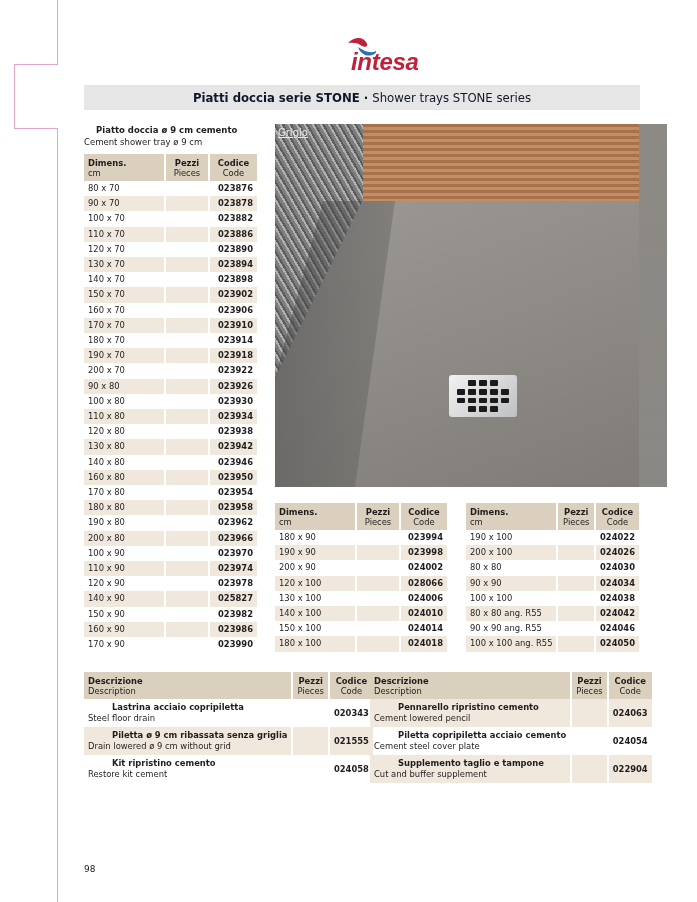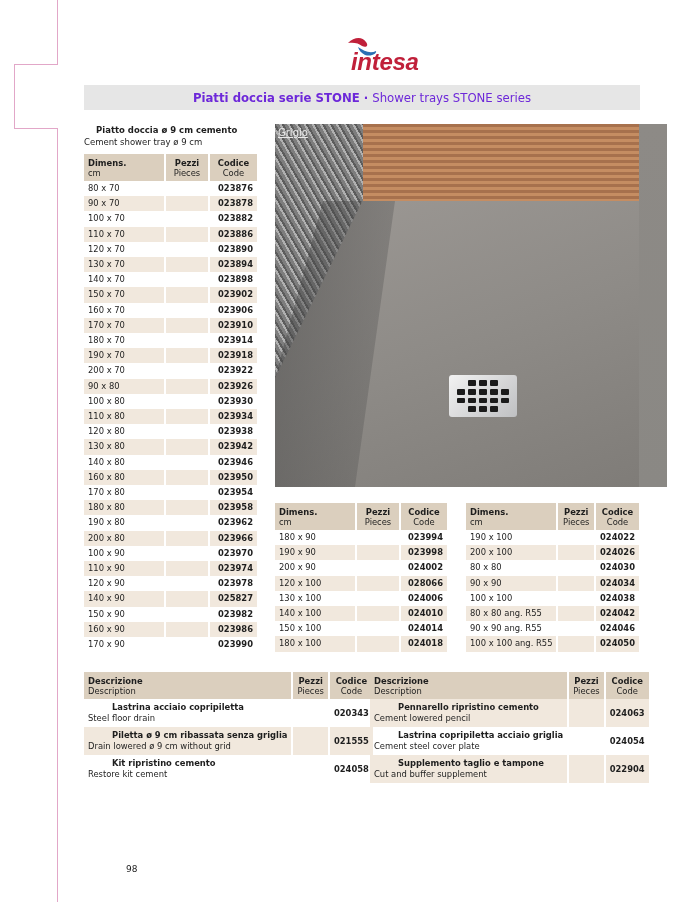--- a/index.html
+++ b/index.html
@@ -3,21 +3,21 @@
 <meta charset="utf-8">
 <style>
   html, body { margin:0; padding:0; }
   body { width:697px; height:902px; background:#ffffff; position:relative; overflow:hidden;
          font-family:"DejaVu Sans", sans-serif; color:#1e1e1e; }
   .tabline { position:absolute; background:#e2a7c8; }
   .logo { position:absolute; left:322px; top:34px; width:90px; height:46px; }
   .logo-word { position:absolute; left:330px; top:48px; font-family:"Liberation Sans", sans-serif;
                font-weight:bold; font-style:italic; font-size:24px; color:#c0203a; letter-spacing:-0.3px;margin-left:21px; }
   .title-bar { position:absolute; left:84px; top:85px; width:556px; height:25px; background:#e6e6e6;
-               text-align:center; line-height:25px; font-size:13px; color:#6d28d9;
+               text-align:center; line-height:25px; font-size:13px; color:#0f172a;
                font-family:"DejaVu Sans Condensed","DejaVu Sans", sans-serif; }
   .title-bar b { font-weight:bold; }
   .title-bar span.thin { font-weight:normal; }
   .sect-title { position:absolute; left:84px; top:124px; font-size:8.5px; line-height:12px; }
   .sect-title .it { font-weight:bold;margin-left:12px; }
   table { border-collapse:separate; border-spacing:0; position:absolute; font-size:8.4px; }
   th { background:#dbcfbe; font-weight:normal; text-align:left; vertical-align:top; padding:4px 4px 3px 4px;
        line-height:10px; border-right:2px solid #ffffff; }
   th:last-child { border-right:none; }
   th .b { font-weight:bold; display:block; }
@@ -36,21 +36,21 @@
           background:linear-gradient(160deg,#9c9894 0%,#8e8b87 50%,#7f7c78 100%);
           clip-path:polygon(24% 0,100% 0,100% 100%,0 100%,0 62%); }
   .shadow { position:absolute; left:0; top:77px; width:200px; height:286px;
             background:linear-gradient(100deg,rgba(70,70,70,0.55),rgba(70,70,70,0)); clip-path:polygon(24% 0,60% 0,40% 100%,0 100%,0 62%); }
   .drain { position:absolute; left:174px; top:251px; width:68px; height:42px; background:linear-gradient(135deg,#f2f2f2,#bfc0c2);
            border-radius:3px; display:grid; grid-template-columns:repeat(5,1fr); grid-template-rows:repeat(4,1fr);
            gap:3px; padding:5px 8px; box-sizing:border-box; }
   .drain i { background:#1b1b1b; display:block; border-radius:1px; }
   .drain i.e { background:transparent; }
   .grigio { position:absolute; left:3px; top:3px; color:#e8e8e8; font-size:10px; text-decoration:underline; }
-  .page-num { position:absolute; left:84px; top:864px; font-size:9px; color:#222;margin-left:42px; }
+  .page-num { position:absolute; left:84px; top:864px; font-size:9px; color:#222; }
   .desc-t td { height:28px; line-height:11px; vertical-align:middle; }
   .desc-t td .b { font-weight:bold; display:block;margin-left:24px; }
   .desc-t td.code { vertical-align:middle; }
 </style>
 </head>
 <body>
 
 <div class="tabline" style="left:57px;top:0;width:1px;height:64px;"></div>
 <div class="tabline" style="left:14px;top:64px;width:44px;height:1px;"></div>
 <div class="tabline" style="left:14px;top:64px;width:1px;height:65px;"></div>
@@ -408,21 +408,21 @@
       <th class="c"><span class="b">Codice</span><span>Code</span></th>
     </tr>
   </thead>
   <tbody>
       <tr class="alt">
         <td><span class="b">Pennarello ripristino cemento</span><span>Cement lowered pencil</span></td>
         <td></td>
         <td class="code">024063</td>
       </tr>
       <tr>
-        <td><span class="b">Lastrina copripiletta acciaio griglia</span><span>Cement steel cover plate</span></td>
+        <td><span class="b">Piletta copripiletta acciaio cemento</span><span>Cement steel cover plate</span></td>
         <td></td>
         <td class="code">024054</td>
       </tr>
       <tr class="alt">
         <td><span class="b">Supplemento taglio e tampone</span><span>Cut and buffer supplement</span></td>
         <td></td>
         <td class="code">022904</td>
       </tr>
     </tbody>
 </table>

